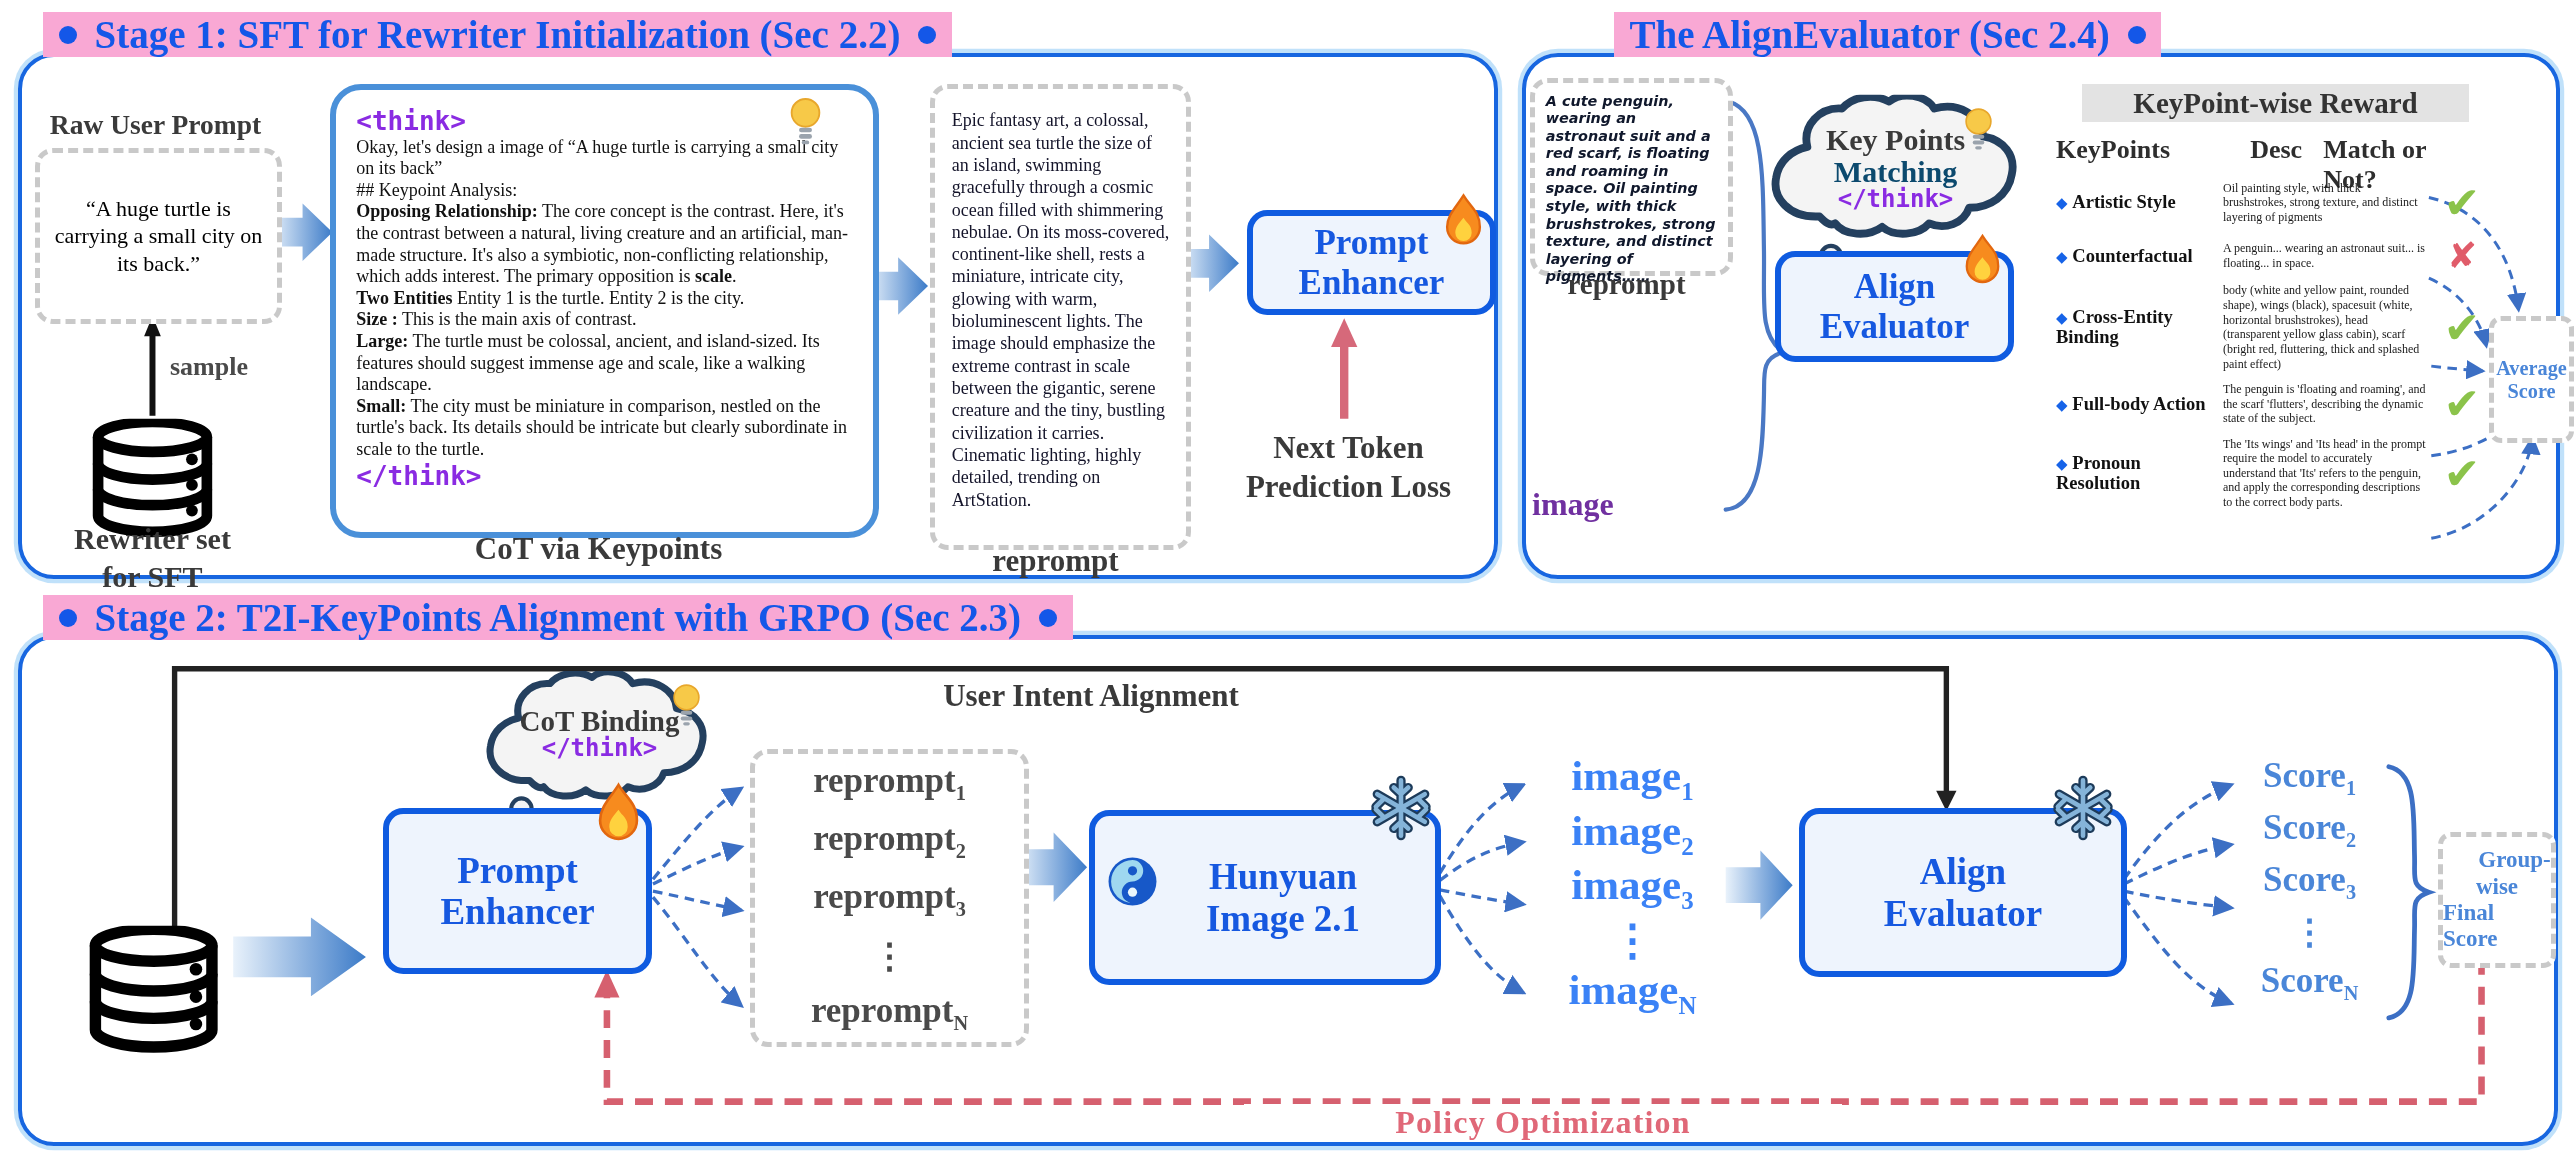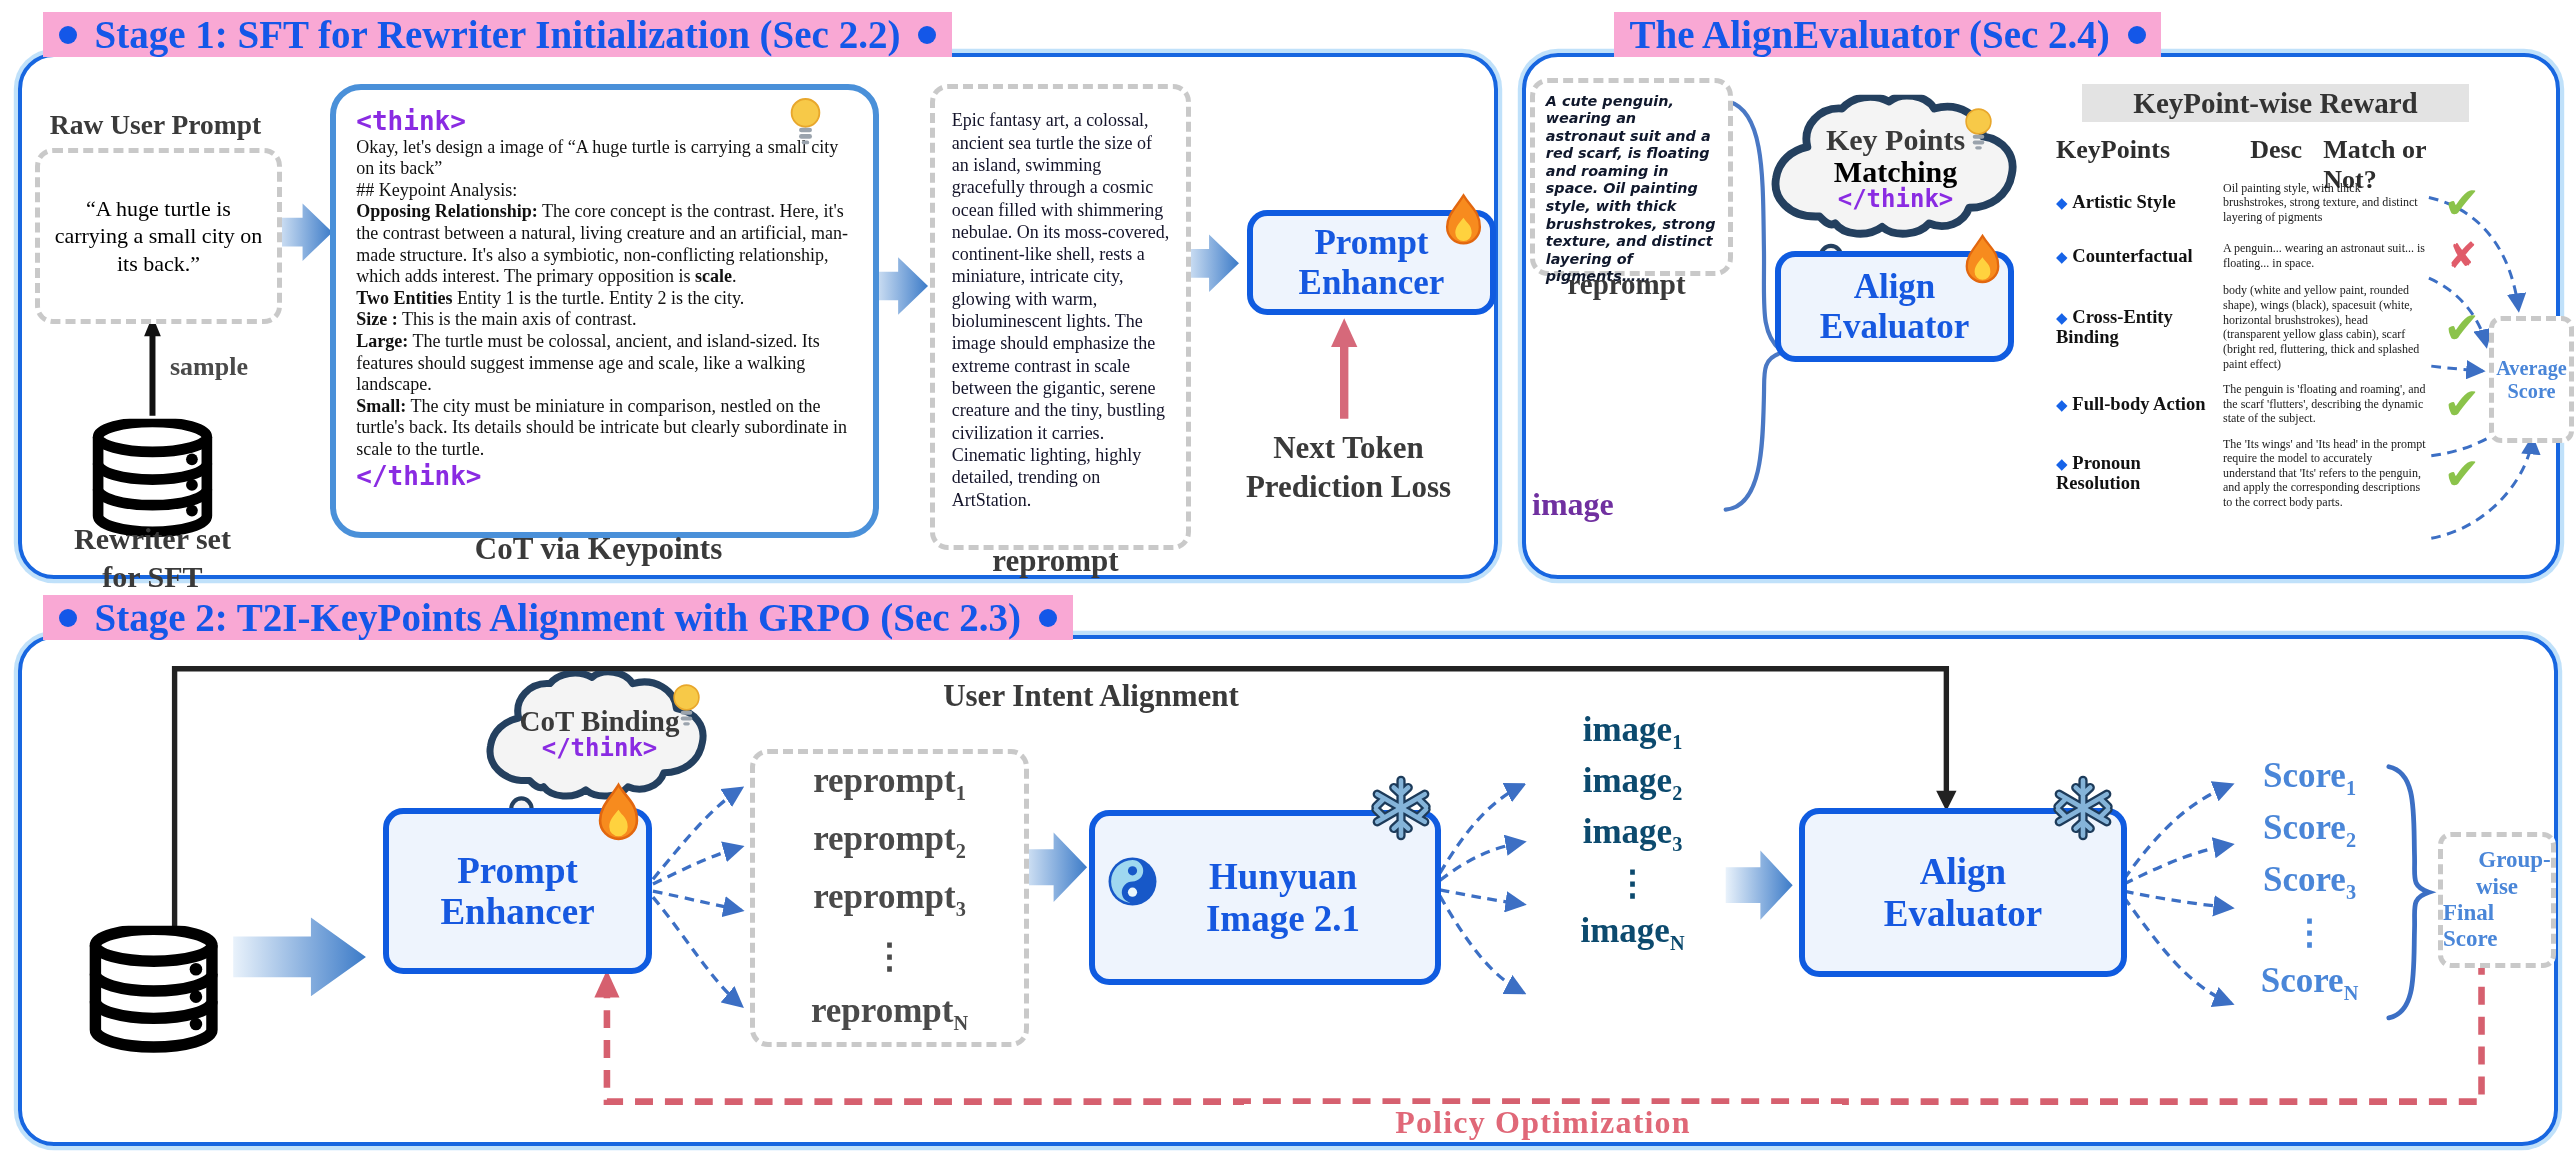--- a/index.html
+++ b/index.html
@@ -227,21 +227,21 @@
   </div>
 
   <div class="dashedbox" style="left:1530px;top:78px;width:193px;height:188px;">
     <div style="font-family:'DejaVu Sans',sans-serif;font-style:italic;font-weight:600;font-size:14.4px;line-height:1.22;padding:9.6px 10.8px;color:#10182c;">A cute penguin, wearing an astronaut suit and a red scarf, is floating and roaming in space. Oil painting style, with thick brushstrokes, strong texture, and distinct layering of pigments……</div>
   </div>
   <div class="lbl" style="left:1531px;top:268px;width:191px;font-size:29px;">reprompt</div>
   <div class="lbl purple" style="left:1532px;top:486px;width:144px;font-size:32px;text-align:left;">image</div>
 
   <div class="cloud-text" style="left:1785px;top:124px;width:221px;">
     <div style="font-size:30px;font-weight:bold;color:#3a3a3a;">Key Points</div>
-    <div style="font-size:30px;font-weight:bold;color:#000000;">Matching</div>
+    <div style="font-size:30px;font-weight:bold;color:#0c4a6e;">Matching</div>
     <div class="think" style="font-size:24px;">&lt;/think&gt;</div>
   </div>
   <svg class="icon" style="left:1962px;top:106px;" width="33px" height="49" viewBox="0 0 56 82">
       <use href="#bulb" width="56" height="82"></use>
     </svg>
 
   <div class="bluebox" style="left:1775px;top:251px;width:227px;height:99px;font-size:35px;">
     <div>Align</div>
     <div>Evaluator</div>
   </div>
@@ -325,21 +325,21 @@
     <div style="margin-left:36px;">Hunyuan</div>
     <div style="margin-left:36px;">Image 2.1</div>
   </div>
   <svg class="icon" style="left:1107px;top:856px;" width="51" height="51" viewBox="0 0 86 86">
       <use href="#hylogo" width="86" height="86"></use>
     </svg>
   <svg class="icon" style="left:1368px;top:775px;" width="66" height="66" viewBox="0 0 110 110">
       <use href="#snow" width="110" height="110"></use>
     </svg>
 
-  <div style="position:absolute;left:1531px;top:707px;width:203px;height:251px;z-index:2;display:flex;flex-direction:column;align-items:center;justify-content:space-around;font-size:35px;color:#0c4a6e;">
+  <div style="position:absolute;left:1531px;top:751px;width:203px;height:251px;z-index:2;display:flex;flex-direction:column;align-items:center;justify-content:space-around;font-size:43px;color:#3b82f6;">
       <div class="sub-item"><span>image</span><sub>1</sub></div>
       <div class="sub-item"><span>image</span><sub>2</sub></div>
       <div class="sub-item"><span>image</span><sub>3</sub></div>
       <div class="sub-item"><span>⋮</span></div>
       <div class="sub-item"><span>image</span><sub>N</sub></div>
     </div>
 
   <div class="bluebox" style="left:1799px;top:808px;width:316px;height:157px;font-size:37px;">
     <div>Align</div>
     <div>Evaluator</div>

